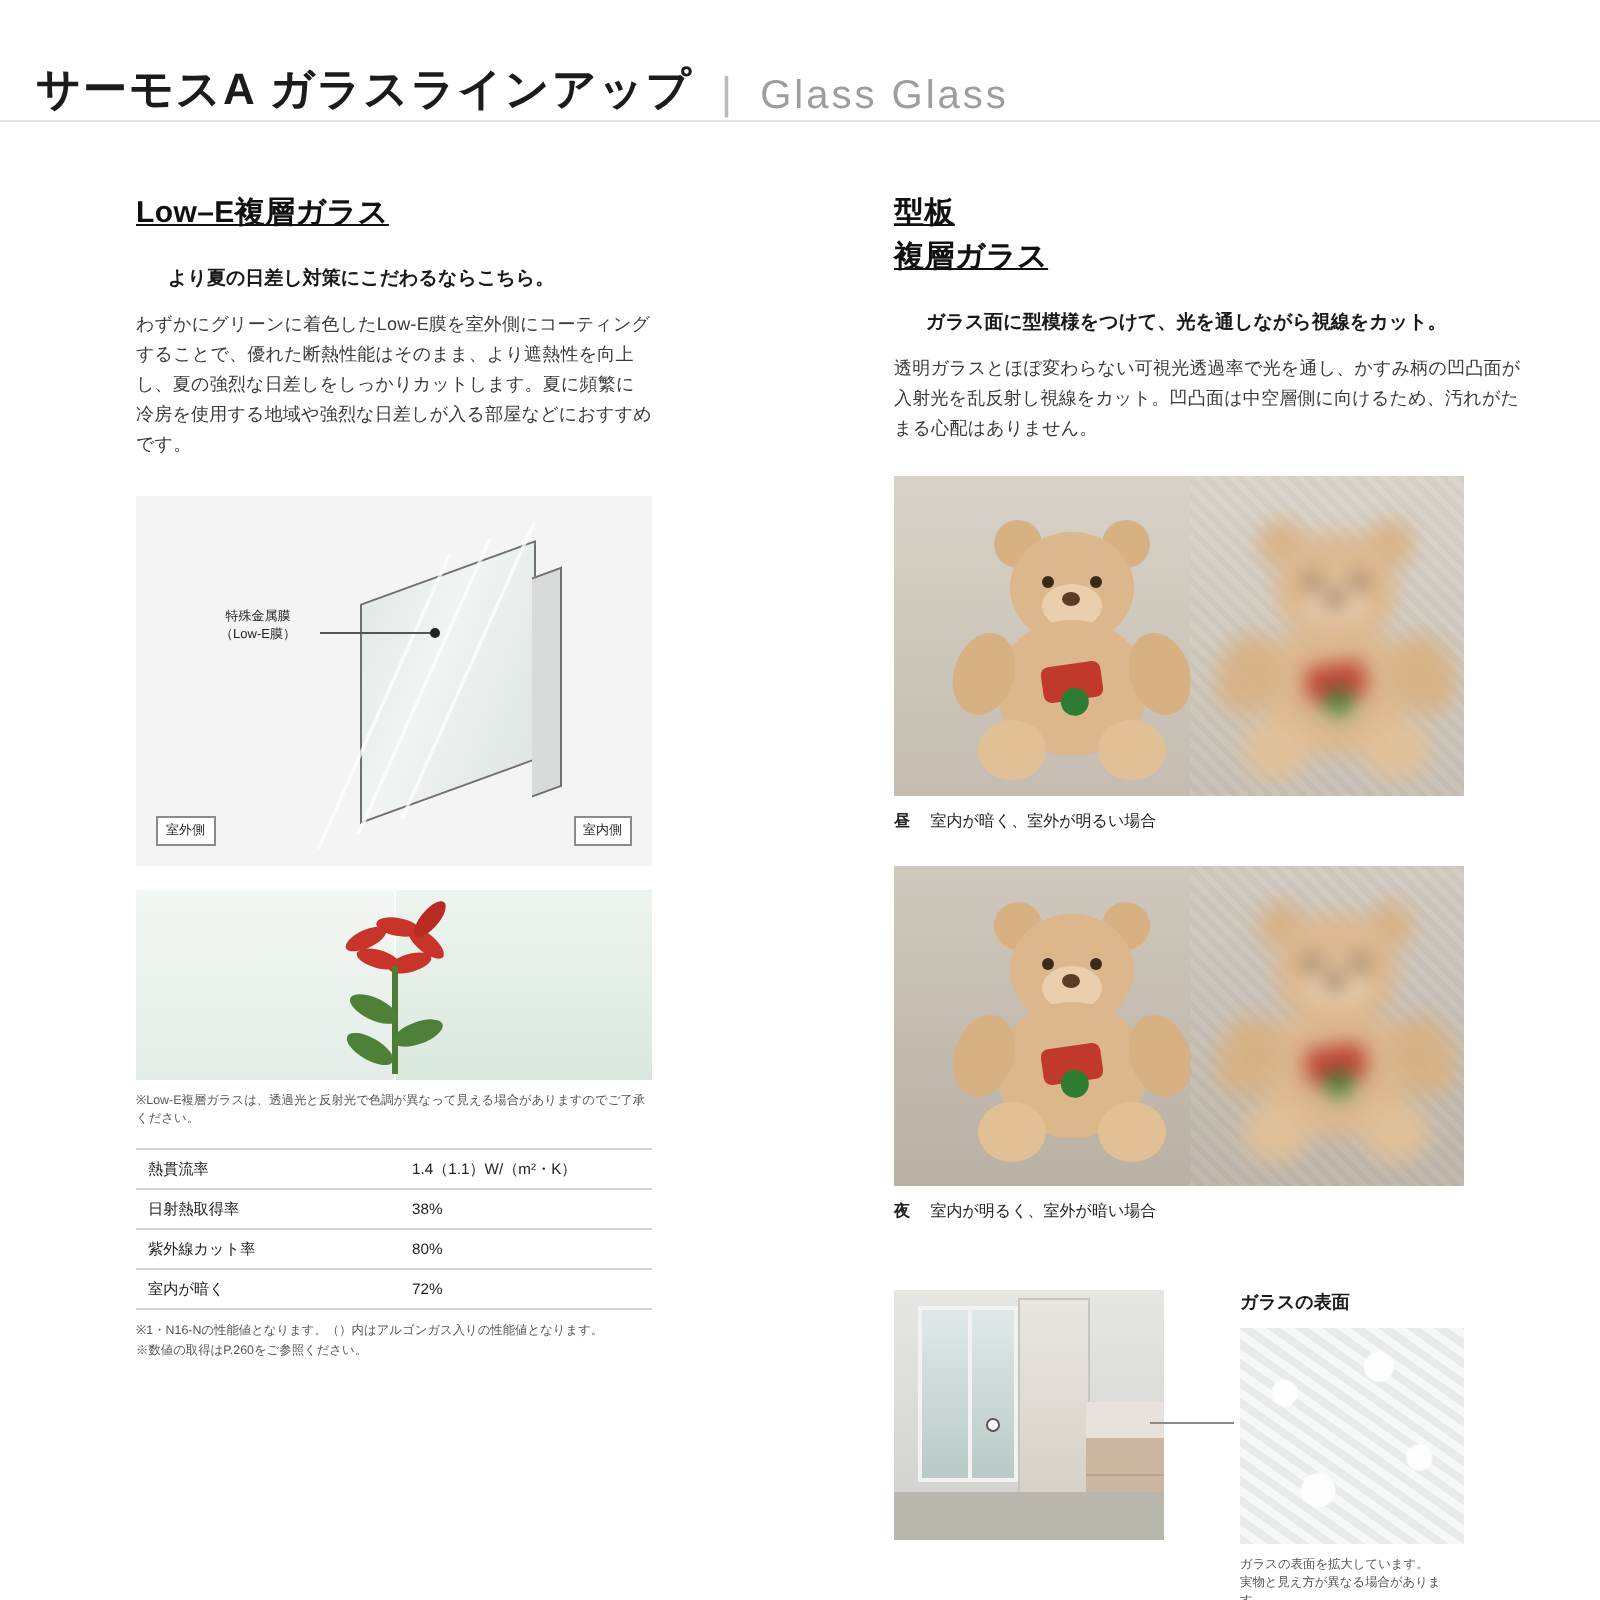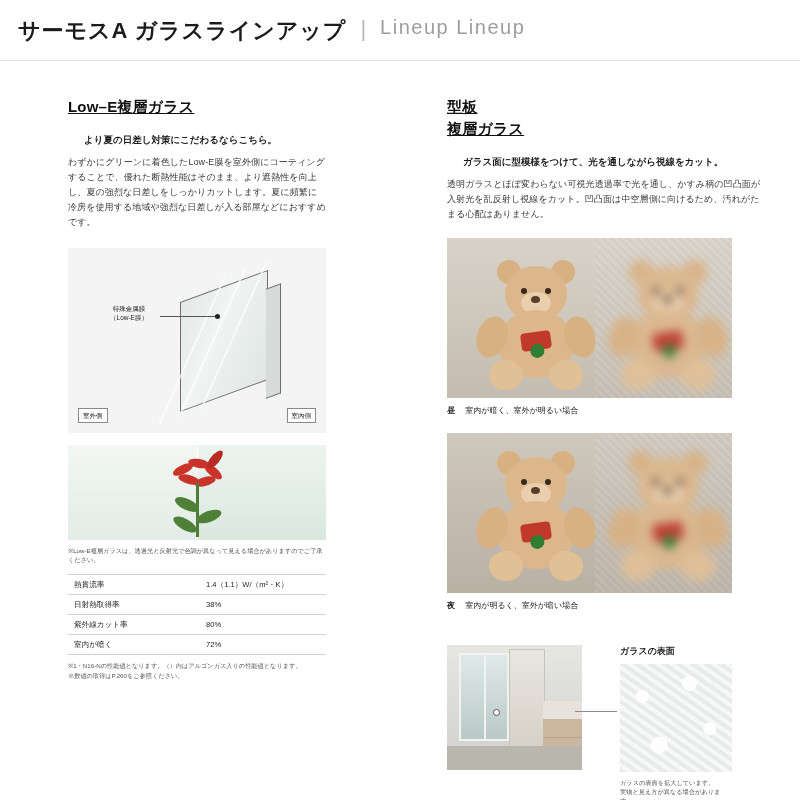--- a/index.html
+++ b/index.html
@@ -22,21 +22,21 @@
   }
 
   
   .header {
     position: absolute;
     left: 18px;
     top: 16px;
     right: 18px;
     height: 44px;
     display: flex;
-    align-items: flex-start;
+    align-items: flex-end;
     gap: 12px;
   }
   .header-title {
     font-size: 22px;
     font-weight: bold;
     letter-spacing: 1px;
     color: #1b1b1b;
   }
   .header-divider {
     color: #b9b9b9;
@@ -418,21 +418,21 @@
   }
 </style>
 </head>
 <body>
 
 <div class="page">
 
   <div class="header">
     <span class="header-title">サーモスA  ガラスラインアップ</span>
     <span class="header-divider">|</span>
-    <span class="header-sub">Lineup Lineup</span>
+    <span class="header-sub">Glass Glass</span>
   </div>
   <div class="header-rule"></div>
 
   <div class="col-left">
     <h2 class="sec-title">
       <span class="l1">Low–E複層ガラス</span>
     </h2>
     <p class="lead">より夏の日差し対策にこだわるならこちら。</p>
     <p class="body">わずかにグリーンに着色したLow-E膜を室外側にコーティングすることで、優れた断熱性能はそのまま、より遮熱性を向上し、夏の強烈な日差しをしっかりカットします。夏に頻繁に冷房を使用する地域や強烈な日差しが入る部屋などにおすすめです。</p>
 

